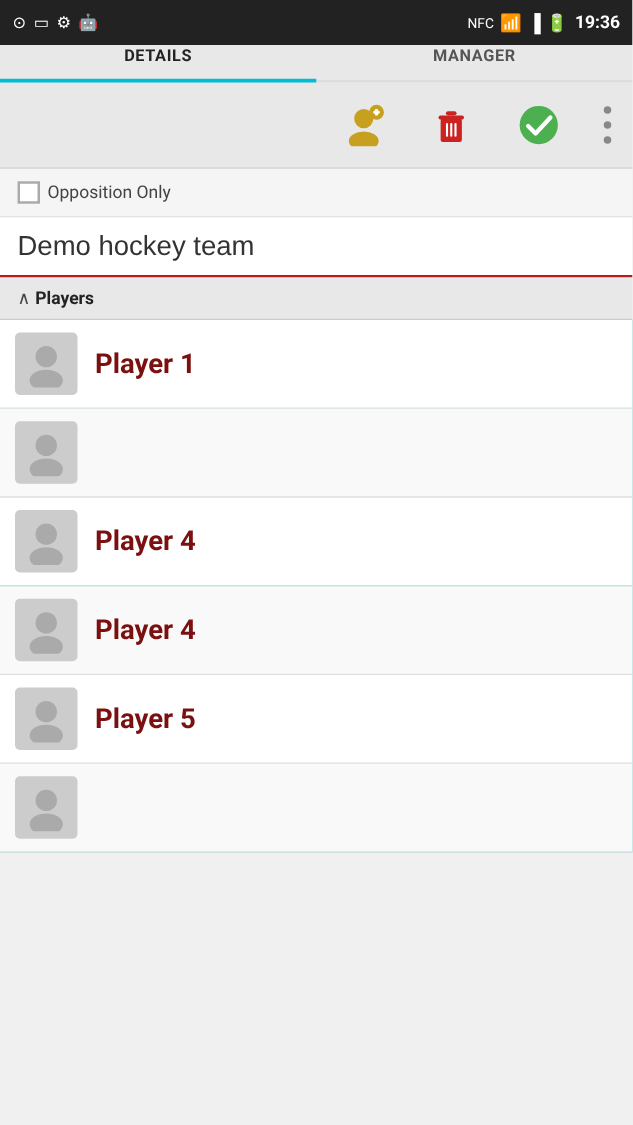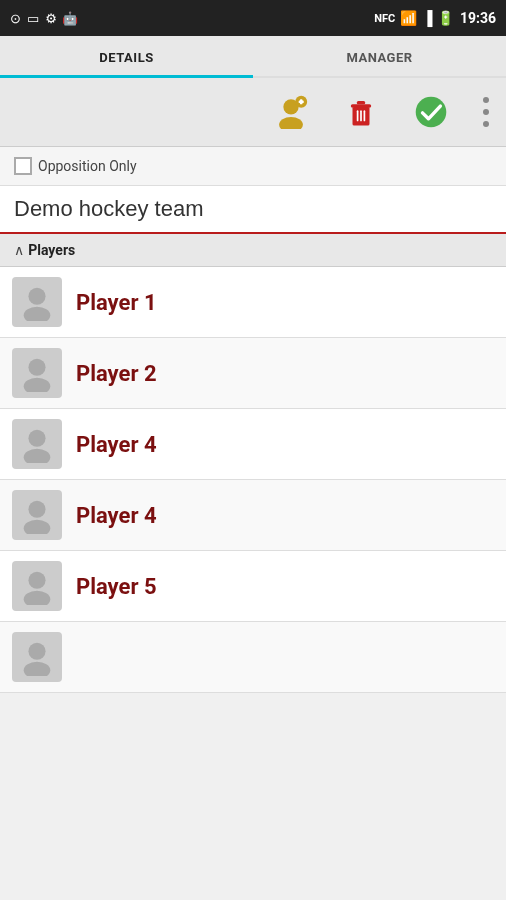--- a/index.html
+++ b/index.html
@@ -37,21 +37,21 @@
 
     
     .tab-bar {
       background: #e8e8e8;
       display: flex;
       border-bottom: 2px solid #ddd;
     }
     .tab {
       flex: 1;
       text-align: center;
-      padding: 14px 0 10px;
+      padding: 2px 0 10px;
       font-size: 13px;
       font-weight: bold;
       color: #555;
       letter-spacing: 0.5px;
       cursor: pointer;
       position: relative;
     }
     .tab.active {
       color: #222;
       border-bottom: 3px solid #00bcd4;
@@ -197,21 +197,21 @@
 
 <div class="status-bar">
   <div class="status-left">
 
     <span>⊙</span>
     <span>▭</span>
     <span>⚙</span>
     <span>🤖</span>
   </div>
   <div class="status-right">
-    <span style="font-size:11px;font-weight:bold;">NFC</span>
+    <span style="font-size:11px;font-weight:normal;">NFC</span>
     <span>📶</span>
     <span>▐</span>
     <span>🔋</span>
     <span>19:36</span>
   </div>
 </div>
 
 <div class="tab-bar">
   <div class="tab active">
     <span>DETAILS</span>
@@ -290,21 +290,20 @@
       </div>
       <span class="player-name">Player 1</span>
     </div>
     <div class="player-row">
       <div class="player-avatar">
         <svg viewBox="0 0 40 40">
       <circle cx="20" cy="14" r="9" fill="#aaa"></circle>
       <ellipse cx="20" cy="34" rx="14" ry="9" fill="#aaa"></ellipse>
     </svg>
       </div>
-      <span class="player-name">Player 2</span>
     </div>
     <div class="player-row">
       <div class="player-avatar">
         <svg viewBox="0 0 40 40">
       <circle cx="20" cy="14" r="9" fill="#aaa"></circle>
       <ellipse cx="20" cy="34" rx="14" ry="9" fill="#aaa"></ellipse>
     </svg>
       </div>
       <span class="player-name">Player 4</span>
     </div>

